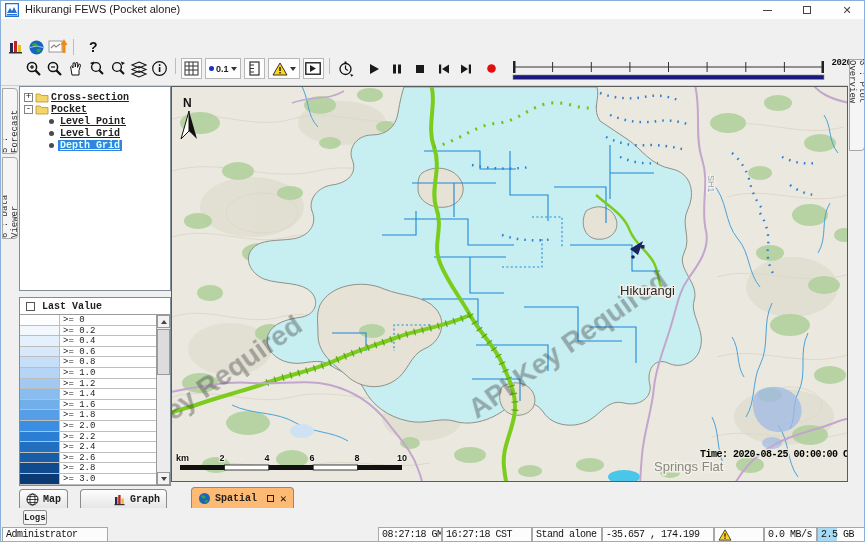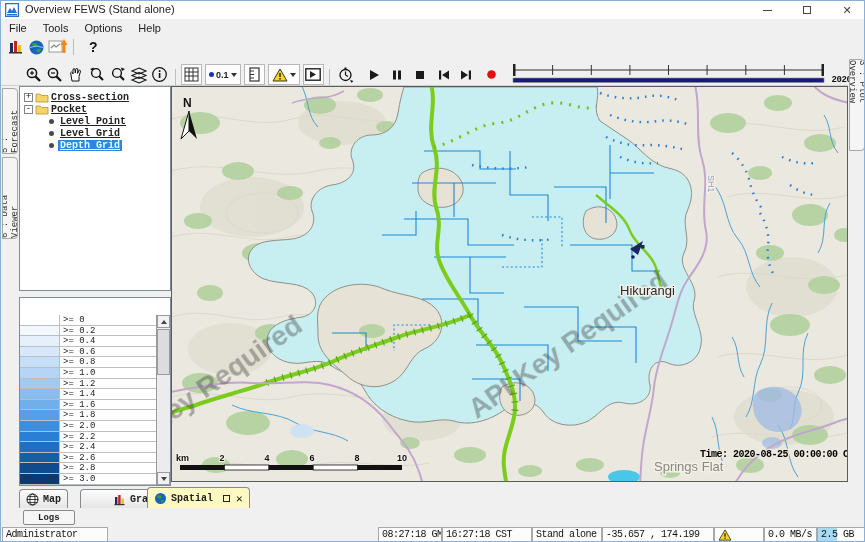--- a/index.html
+++ b/index.html
@@ -13,21 +13,21 @@
   #title{position:absolute;left:24px;top:2px;font-size:11px;color:#222;white-space:nowrap;}
   #wctrl{position:absolute;right:10px;top:0;height:18px;display:flex;align-items:center;gap:26px;}
   .wbtn{width:14px;height:14px;display:flex;align-items:center;justify-content:center;color:#444;font-size:11px;}
   .minglyph{width:9px;height:1px;background:#444;display:inline-block;}
   .maxglyph{width:8px;height:8px;border:1px solid #444;display:inline-block;}
   
   #menubar{position:absolute;left:0;top:18px;width:100%;height:17px;background:#f0f0f0;display:flex;align-items:center;padding-left:8px;gap:16px;}
   .menuitem{font-size:11px;color:#222;}
   
   #tb1{position:absolute;left:0;top:35px;width:100%;height:22px;background:#f0f0f0;display:flex;align-items:center;padding-left:4px;}
-  #tb2{position:absolute;left:0;top:57px;width:847px;height:28px;background:#f0f0f0;border-bottom:1px solid #cfcfcf;display:flex;align-items:flex-end;padding-left:22px;}
+  #tb2{position:absolute;left:0;top:57px;width:847px;height:28px;background:#f0f0f0;border-bottom:1px solid #cfcfcf;display:flex;align-items:flex-start;padding-left:22px;}
   .tbtn{width:21px;height:21px;display:flex;align-items:center;justify-content:center;flex:0 0 auto;}
   .tbtn svg{display:block;}
   .vsep{width:1px;height:16px;background:#bdbdbd;margin:0 5px;flex:0 0 auto;}
   .ddbtn{height:21px;display:flex;align-items:center;border:1px solid #b8b8b8;background:#fdfdfd;padding:0 3px;gap:2px;flex:0 0 auto;}
   .caret{width:0;height:0;border-left:3px solid transparent;border-right:3px solid transparent;border-top:4px solid #333;}
   #interval-label{font-size:9px;font-weight:bold;color:#222;}
   .bluedot{width:5px;height:5px;border-radius:50%;background:#1730c8;}
   #helpq{font-size:14px;font-weight:bold;color:#111;margin-left:10px;}
   
   #tslider{position:relative;width:317px;height:24px;margin-left:8px;flex:0 0 auto;}
@@ -60,59 +60,53 @@
   .sbtn{position:absolute;left:0;width:13px;height:13px;background:#f2f2f2;border:1px solid #9a9a9a;display:flex;align-items:center;justify-content:center;}
   .arr-up{width:0;height:0;border-left:3px solid transparent;border-right:3px solid transparent;border-bottom:4px solid #444;}
   .arr-dn{width:0;height:0;border-left:3px solid transparent;border-right:3px solid transparent;border-top:4px solid #444;}
   #lgthumb{position:absolute;left:0;top:14px;width:13px;height:46px;background:#dcdcdc;border:1px solid #9a9a9a;}
   
   #mappanel{position:absolute;left:170px;top:0;width:677px;height:396px;border:1px solid #5c5c5c;background:#eae8df;}
   #mappanel svg{display:block;}
   
   #tabbar{position:absolute;left:0;top:485px;width:100%;height:22px;background:#f0f0f0;}
   .btab{position:absolute;top:3px;height:19px;background:linear-gradient(#fdfdfd,#e6e6e6);border:1px solid #8a8a8a;border-bottom:none;border-radius:4px 4px 0 0;display:flex;align-items:center;padding:0 6px;gap:4px;font-family:"Liberation Mono",monospace;font-size:10px;font-weight:bold;color:#222;}
-  .btab.active{top:1px;height:21px;background:#fef9c3;}
+  .btab.active{top:1px;height:21px;background:#fdba74;margin-left:44px;}
   .tabx{font-size:11px;font-weight:bold;color:#111;margin-left:2px;}
   .tabsq{width:7px;height:7px;border:1px solid #222;margin-left:6px;}
   
   #logsrow{position:absolute;left:0;top:507px;width:100%;height:18px;background:#f0f0f0;}
-  #logsbtn{position:absolute;left:22px;top:2px;height:15px;padding:0 14px;background:#f6f6f6;border:1px solid #8a8a8a;border-radius:2px;font-family:"Liberation Mono",monospace;font-size:9px;font-weight:bold;color:#222;display:flex;align-items:center;}
+  #logsbtn{position:absolute;left:22px;top:2px;height:15px;padding:0 0;background:#f6f6f6;border:1px solid #8a8a8a;border-radius:2px;font-family:"Liberation Mono",monospace;font-size:9px;font-weight:bold;color:#222;display:flex;align-items:center;}
   #statusbar{position:absolute;left:0;top:525px;width:100%;height:17px;background:#f0f0f0;font-family:"Liberation Mono",monospace;font-size:10px;letter-spacing:-0.5px;color:#111;}
   .scell{position:absolute;top:1px;height:15px;background:#fcfcfc;border:1px solid #a8a8a8;padding:1px 3px 0 3px;white-space:nowrap;overflow:hidden;}
   #cell-mem{background:linear-gradient(to right,#a9daf3 0 35%,#fcfcfc 35%);}
 </style>
 </head>
 <body>
 
 <div id="win">
 
   <div id="titlebar">
     <svg id="appicon" viewBox="0 0 14 14">
       <rect x="0.5" y="0.5" width="13" height="13" fill="#ffffff" stroke="#2a6fd4" stroke-width="1.5"></rect>
       <path d="M2,10 L5,5 L7,8 L9,4 L12,10 Z" fill="#2a6fd4"></path>
       <rect x="2" y="11" width="10" height="1.4" fill="#2a6fd4"></rect>
     </svg>
-    <span id="title">Overview FEWS  (Stand alone)</span>
+    <span id="title">Hikurangi FEWS  (Pocket alone)</span>
     <div id="wctrl">
       <span class="wbtn">
           <span class="minglyph"></span>
         </span>
       <span class="wbtn">
           <span class="maxglyph"></span>
         </span>
       <span class="wbtn">✕</span>
     </div>
   </div>
 
-  <div id="menubar">
-    <span class="menuitem">File</span>
-    <span class="menuitem">Tools</span>
-    <span class="menuitem">Options</span>
-    <span class="menuitem">Help</span>
-  </div>
 
   <div id="tb1">
     <span class="tbtn">
       <svg width="18" height="18" viewBox="0 0 18 18">
         <rect x="3" y="5" width="3" height="10" fill="#222a55"></rect>
           <rect x="7" y="3" width="3" height="12" fill="#c42222"></rect>
         <rect x="11" y="7" width="3" height="8" fill="#e8be20"></rect>
           <rect x="2" y="14" width="13" height="1.5" fill="#333"></rect>
       </svg>
     </span>
@@ -314,20 +308,24 @@
       </div>
       <div class="trow sel">
         <span class="bullet"></span>
         <span class="lbl">Depth Grid</span>
       </div>
     </div>
 
     <div id="splitter"></div>
 
     <div id="legendpanel">
+      <div id="lgcheckrow">
+        <span id="lgcheck"></span>
+        <span id="lgchecklabel">Last Value</span>
+      </div>
       <div id="legend-rows">
           <div class="lg-row">
             <div class="lg-sw" style="background: rgb(255, 255, 255);"></div>
             <div class="lg-lb">&gt;= 0</div>
           </div>
           <div class="lg-row">
             <div class="lg-sw" style="background: rgb(242, 248, 254);"></div>
             <div class="lg-lb">&gt;= 0.2</div>
           </div>
           <div class="lg-row">

